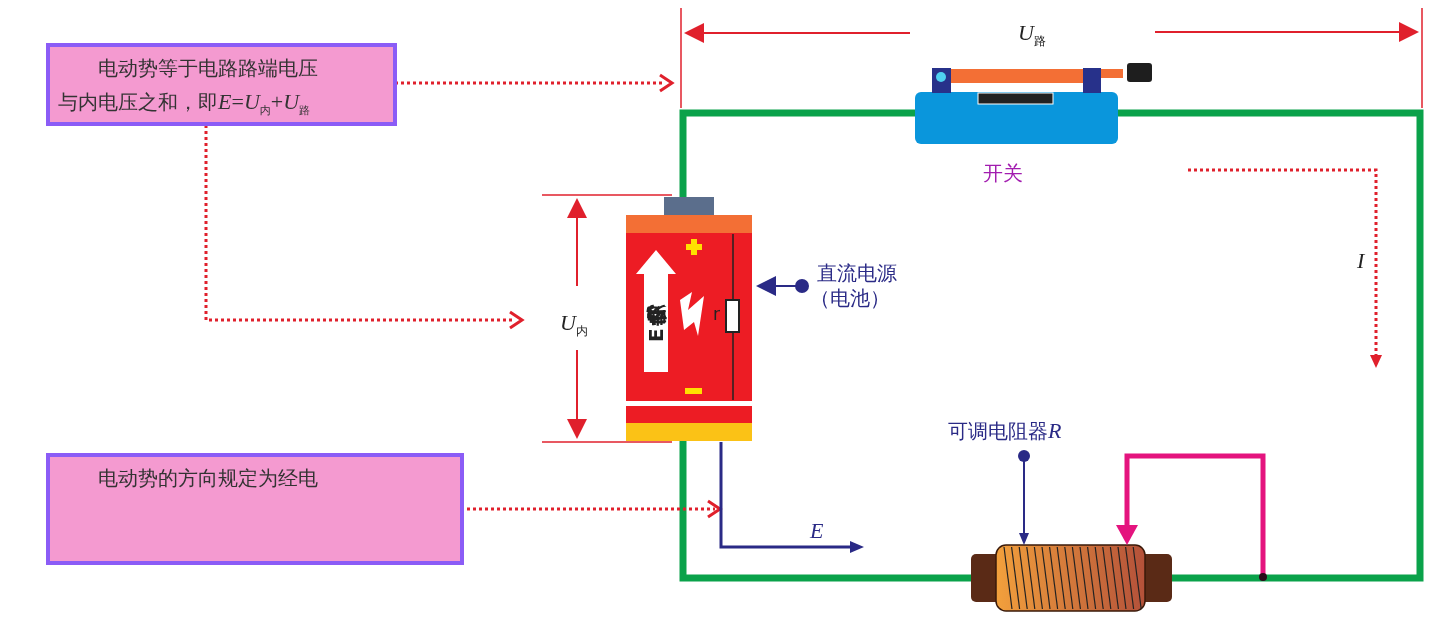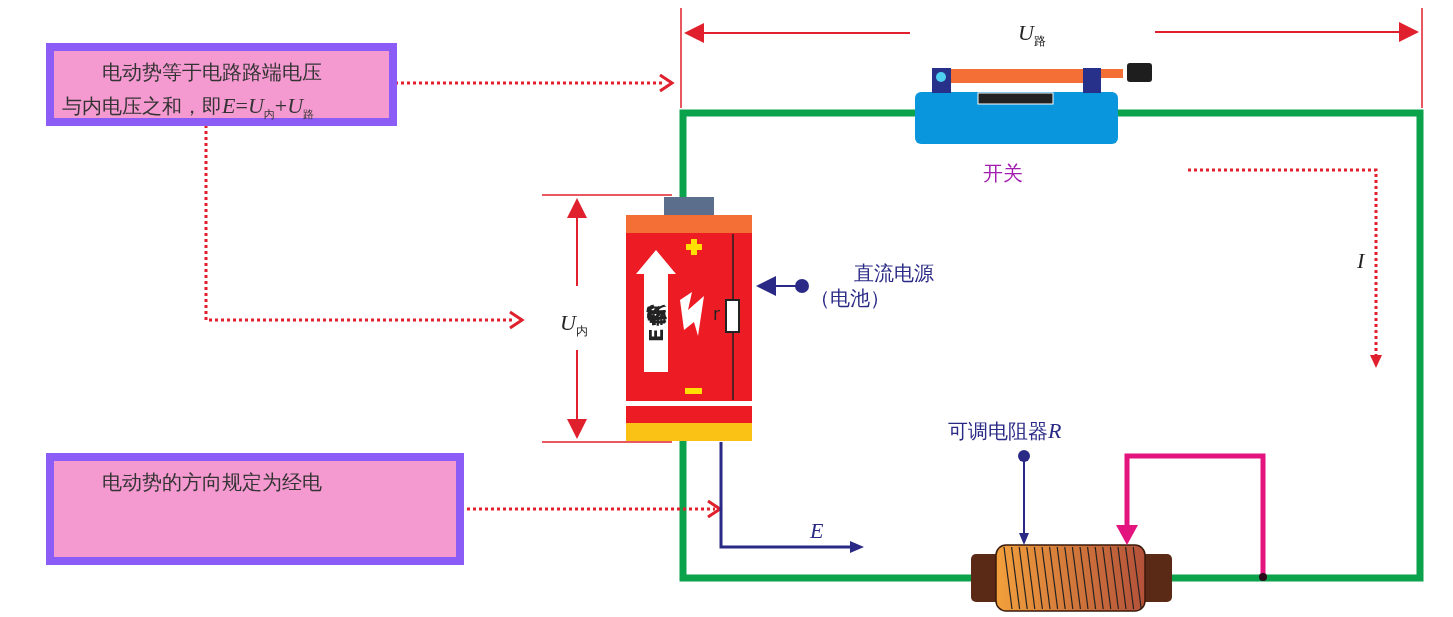--- a/index.html
+++ b/index.html
@@ -1,18 +1,18 @@
 <!DOCTYPE html>
 <html><head>
 <meta charset="utf-8">
 <style>
   html, body { margin:0; padding:0; background:#ffffff; }
   body { width:1453px; height:617px; position:relative; overflow:hidden;
          font-family:"DejaVu Serif", serif; }
-  .note { position:absolute; background:#f49ad0; border:8px solid #8b5cf6;
+  .note { position:absolute; background:#f49ad0; border:4px solid #8b5cf6;
           box-sizing:border-box; color:#333; font-size:20px; line-height:34px;
           padding:4px 8px; font-family:"DejaVu Sans", sans-serif; }
   .note .indent { display:inline-block; width:40px; }
   .lbl { position:absolute; color:#2a2a86; font-size:20px; font-family:"DejaVu Sans", sans-serif; white-space:nowrap; }
   .math { position:absolute; font-family:"Liberation Serif", serif; font-style:italic; font-size:22px; color:#222; white-space:nowrap; }
   .math sub { font-style:normal; font-size:12px; font-family:"DejaVu Sans", sans-serif; }
   svg { position:absolute; left:0; top:0; }
 </style>
 </head>
 <body>
@@ -153,18 +153,18 @@
 </div>
 
 <div class="note" style="left:46px;top:453px;width:418px;height:112px;">
   <div><span class="indent"></span><span>电动势的方向规定为经电</span></div>
 </div>
 
 <div class="math" style="left:1018px;top:20px;"><span>U</span><sub>路</sub></div>
 <div class="math" style="left:560px;top:310px;"><span>U</span><sub>内</sub></div>
 <div class="lbl" style="left:983px;top:160px;color:#a21caf;">开关</div>
 <div class="math" style="left:1357px;top:248px;">I</div>
-<div class="lbl" style="left:854px;top:260px;">直流电源</div>
+<div class="lbl" style="left:817px;top:260px;">直流电源</div>
 <div class="lbl" style="left:810px;top:285px;font-family:Liberation Mono, monospace;">（电池）</div>
 <div style="position:absolute;left:641px;top:300px;width:30px;height:70px;writing-mode:vertical-rl;transform:rotate(180deg);font-size:20px;font-weight:bold;color:#222;font-family:'DejaVu Sans',sans-serif;line-height:30px;text-align:center;">电动势E</div>
 <div style="position:absolute;left:713px;top:304px;font-size:17px;color:#222;font-family:'DejaVu Sans',sans-serif;">r</div>
 <div class="math" style="left:810px;top:518px;color:#2a2a86;">E</div>
 <div class="lbl" style="left:948px;top:418px;"><span>可调电阻器</span><span style="font-family:'Liberation Serif',serif;font-style:italic;font-size:22px;">R</span></div>
 
 </body></html>

